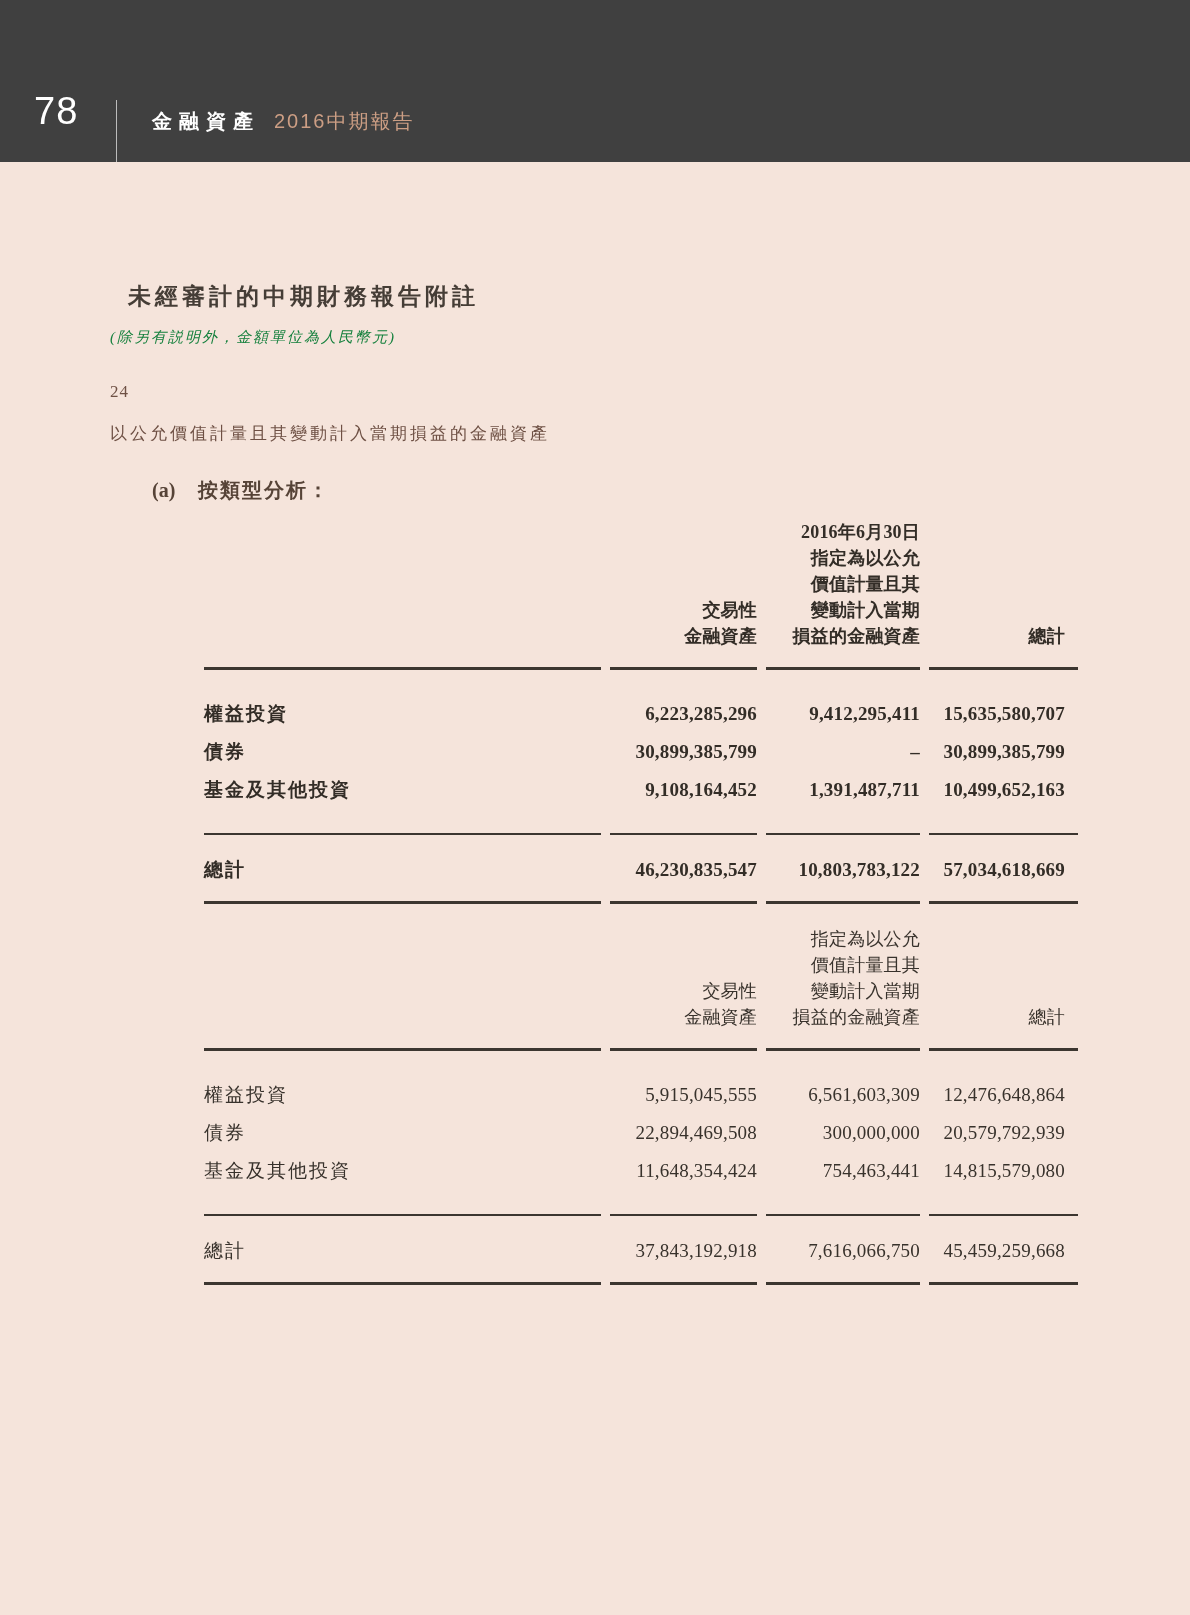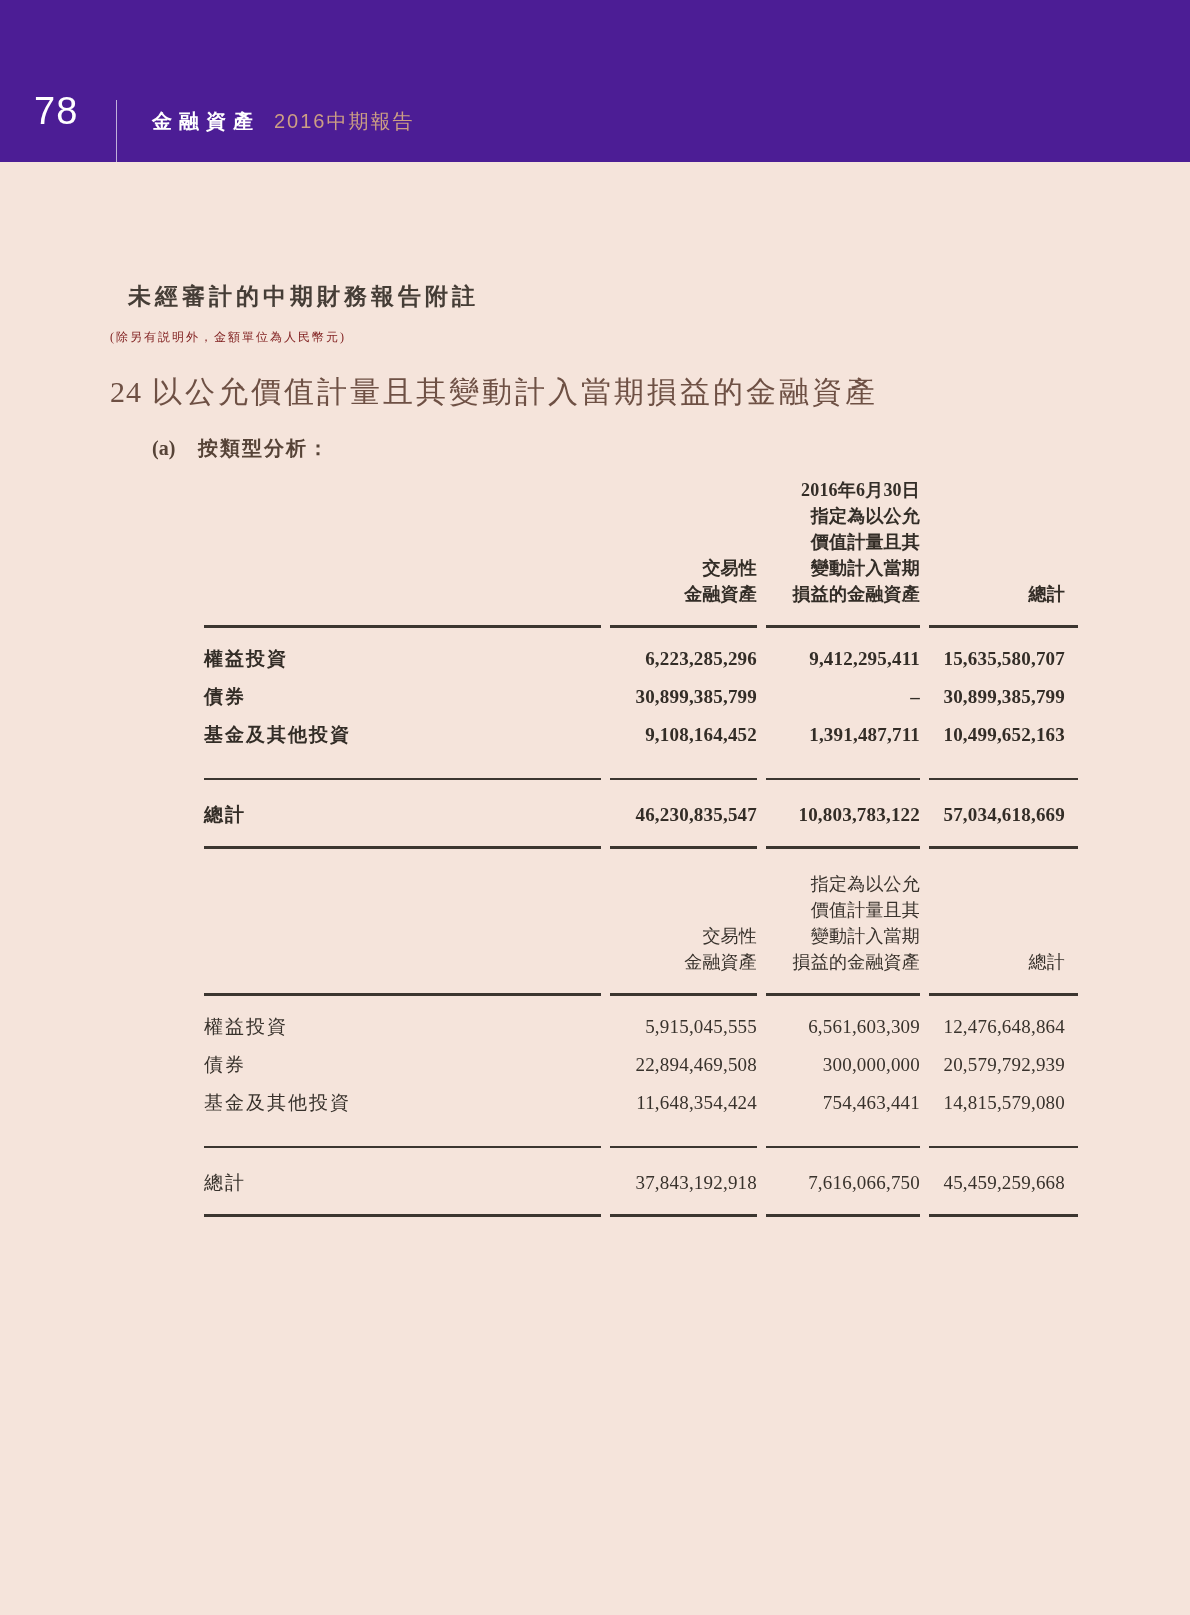--- a/index.html
+++ b/index.html
@@ -8,21 +8,21 @@
     background: #f5e4db;
     font-family: "Liberation Serif", "DejaVu Serif", serif;
     color: #38322c;
     position: relative;
     overflow: hidden;
   }
   
   .band {
     position: relative;
     width: 1190px; height: 162px;
-    background: #4c1d95;
+    background: #404040;
   }
   .page-num {
     position: absolute; left: 34px; top: 88px;
     font-family: "Liberation Sans", "DejaVu Sans", sans-serif;
     font-size: 38px; line-height: 46px; color: #ffffff;
     letter-spacing: 1px;
   }
   .band-divider {
     position: absolute; left: 116px; top: 100px;
     width: 1px; height: 62px;
@@ -41,28 +41,28 @@
   .content { padding: 0 112px 0 110px; }
 
   h1.doc-title {
     margin: 116px 0 0 18px;
     font-size: 23px; line-height: 38px;
     font-weight: bold; color: #453d36;
     letter-spacing: 4px;
   }
   .doc-subtitle {
     margin: 9px 0 0 0;
-    font-size: 12px; line-height: 24px;
-    color: #7f1d1d; letter-spacing: 2px;
+    font-size: 15px; line-height: 24px;
+    color: #15803d; letter-spacing: 2px; font-style: italic;
   }
   .section-heading {
     margin: 27px 0 0 0;
     display: flex; align-items: flex-start;
-    font-size: 30px; line-height: 32px;
-    color: #6e5044; letter-spacing: 3px;
+    font-size: 17px; line-height: 32px;
+    color: #6e5044; letter-spacing: 3px; flex-direction: column;
   }
   .sec-num { width: 42px; flex: 0 0 42px; letter-spacing: 1px; }
   .subsection-heading {
     margin: 27px 0 0 42px;
     display: flex; align-items: baseline;
     font-size: 20px; line-height: 26px;
     font-weight: bold; color: #564337; letter-spacing: 2px;
   }
   .sub-marker { width: 46px; flex: 0 0 46px; letter-spacing: 0; }
 
@@ -87,21 +87,21 @@
     color: #38322c;
     letter-spacing: 0.2px;
   }
   .fin-table td.lbl { text-align: left; letter-spacing: 2px; }
   .fin-table td.pad3 { padding-right: 13px; }
 
   .fin-table thead td { height: 26px; }
   .fin-table tr.hdr-last td { border-bottom: 3px solid #3c3630; padding-bottom: 18px; }
 
   .fin-table tbody td { font-size: 19px; height: 38px; vertical-align: middle; }
-  .fin-table tr.first-row td { padding-top: 12px; }
+  .fin-table tr.first-row td { padding-top: 25px; }
   .fin-table tr.last-row td { border-bottom: 2px solid #3c3630; padding-bottom: 24px; }
   .fin-table tr.total-row td {
     padding-top: 16px; padding-bottom: 12px;
     border-bottom: 3px solid #3c3630;
   }
 
   
   table.t1 td { font-weight: bold; color: #332d27; }
   table.t2 td { font-weight: normal; }
 </style>

